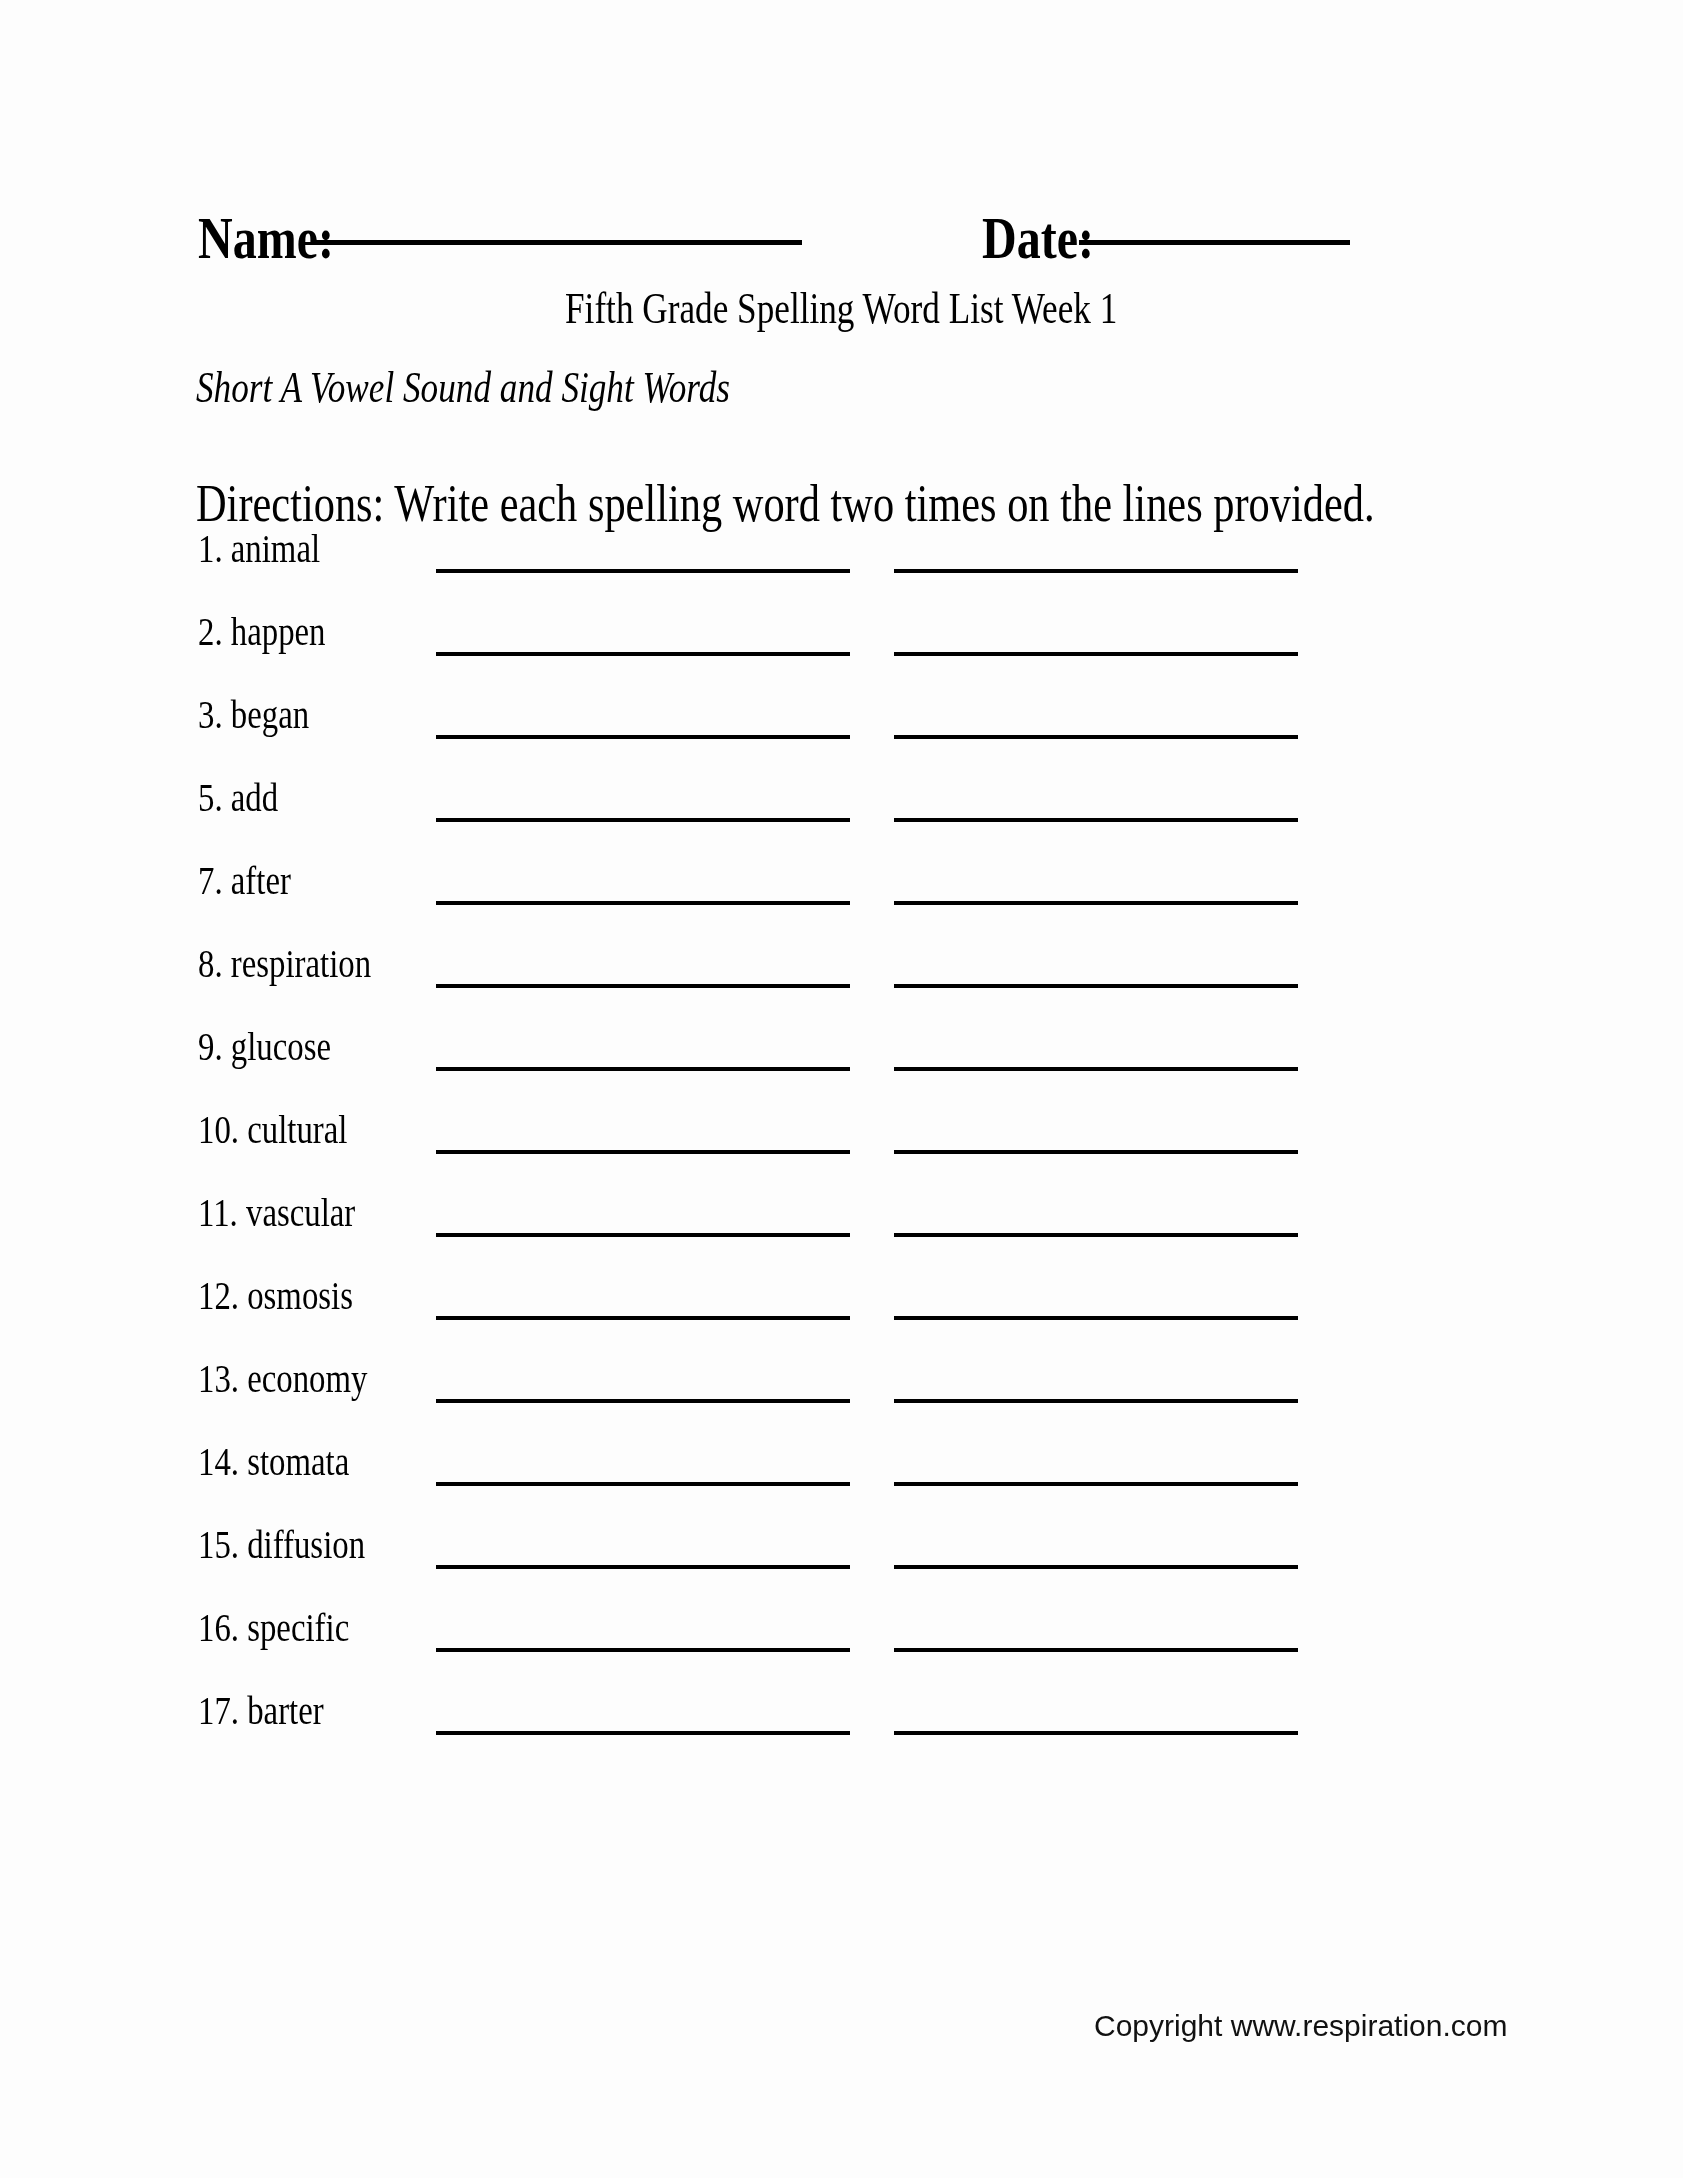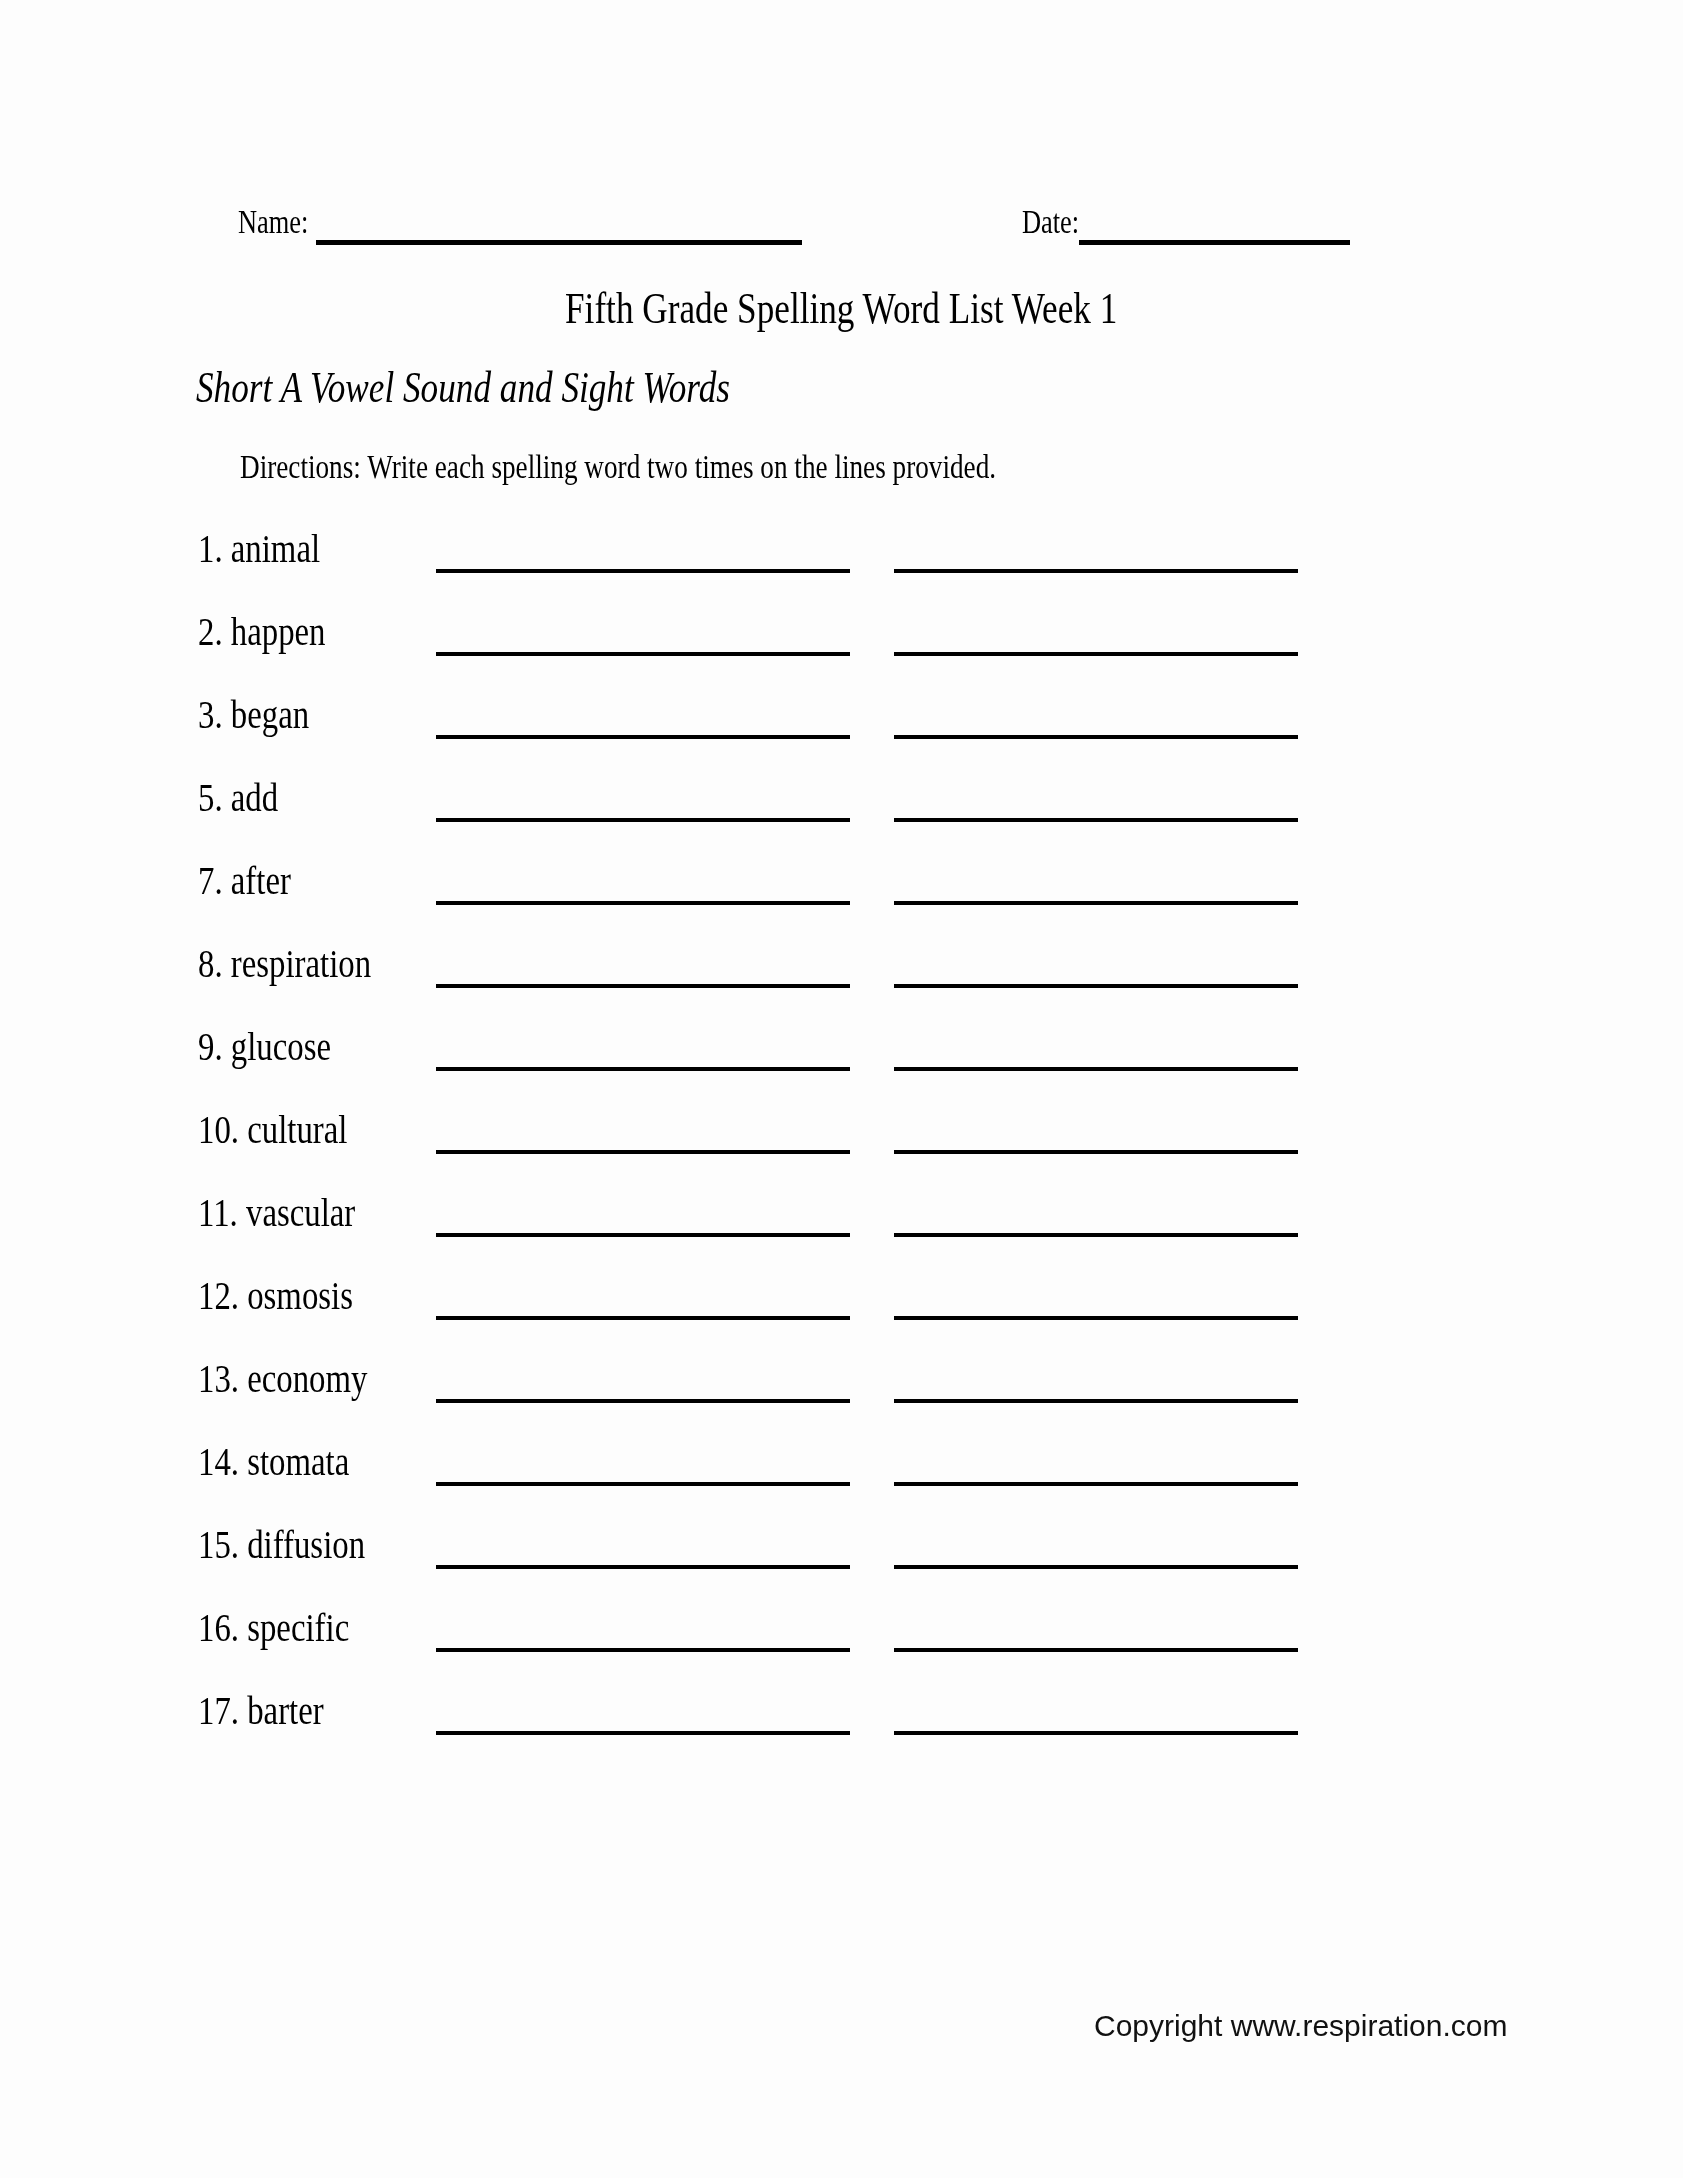--- a/index.html
+++ b/index.html
@@ -19,23 +19,22 @@
   
   .ctext {
     display: inline-block;
     transform: scaleX(0.8);
     transform-origin: 0 0;
     white-space: nowrap;
     line-height: 1;
   }
   .hdr-label {
     position: absolute;
-    font-weight: normal;
-    font-size: 33px;
-    margin-left: 40px;
+    font-weight: bold;
+    font-size: 60px;
   }
   .name-label { left: 198px; top: 204px; }
   .date-label { left: 982px; top: 204px; }
   .blank-line {
     position: absolute;
     background: #000000;
     height: 5px;
   }
   .name-line { left: 316px; top: 240px; width: 486px; }
   .date-line { left: 1079px; top: 240px; width: 271px; }
@@ -54,23 +53,22 @@
   .subtitle {
     position: absolute;
     left: 196px;
     top: 362px;
     font-style: italic;
     font-size: 44px;
   }
   .directions {
     position: absolute;
     left: 196px;
-    top: 448px;
-    font-size: 34px;
-    margin-left: 44px;
+    top: 473px;
+    font-size: 53px;
   }
   .word-list {
     position: absolute;
     left: 198px;
     top: 524px;
     width: 1297px;
   }
   .word-row {
     position: relative;
     height: 83px;

